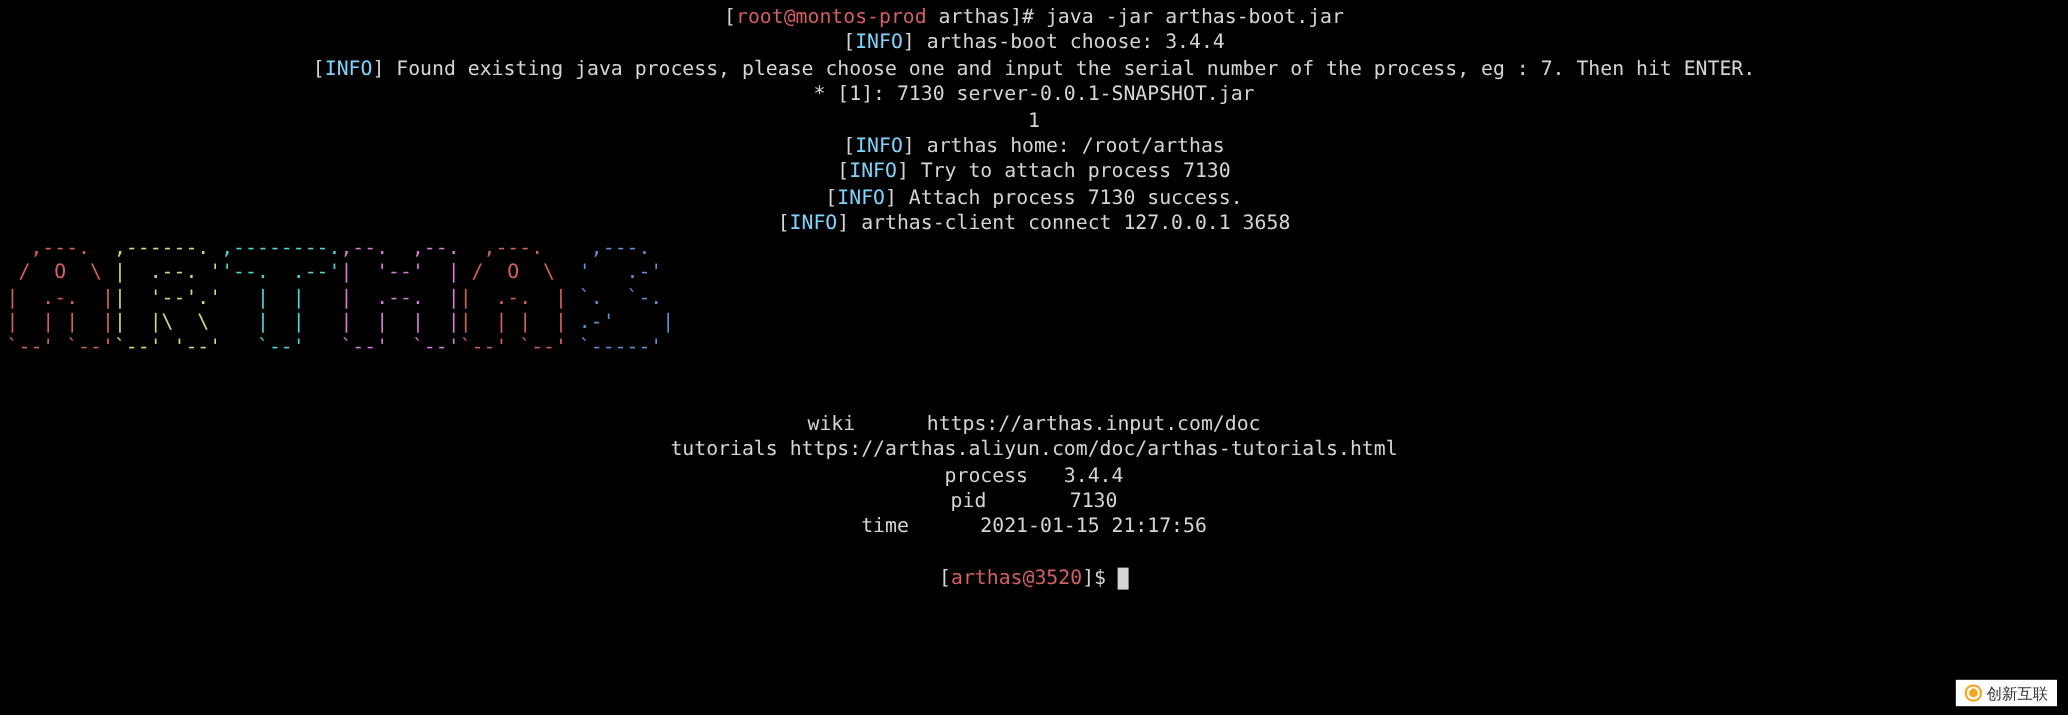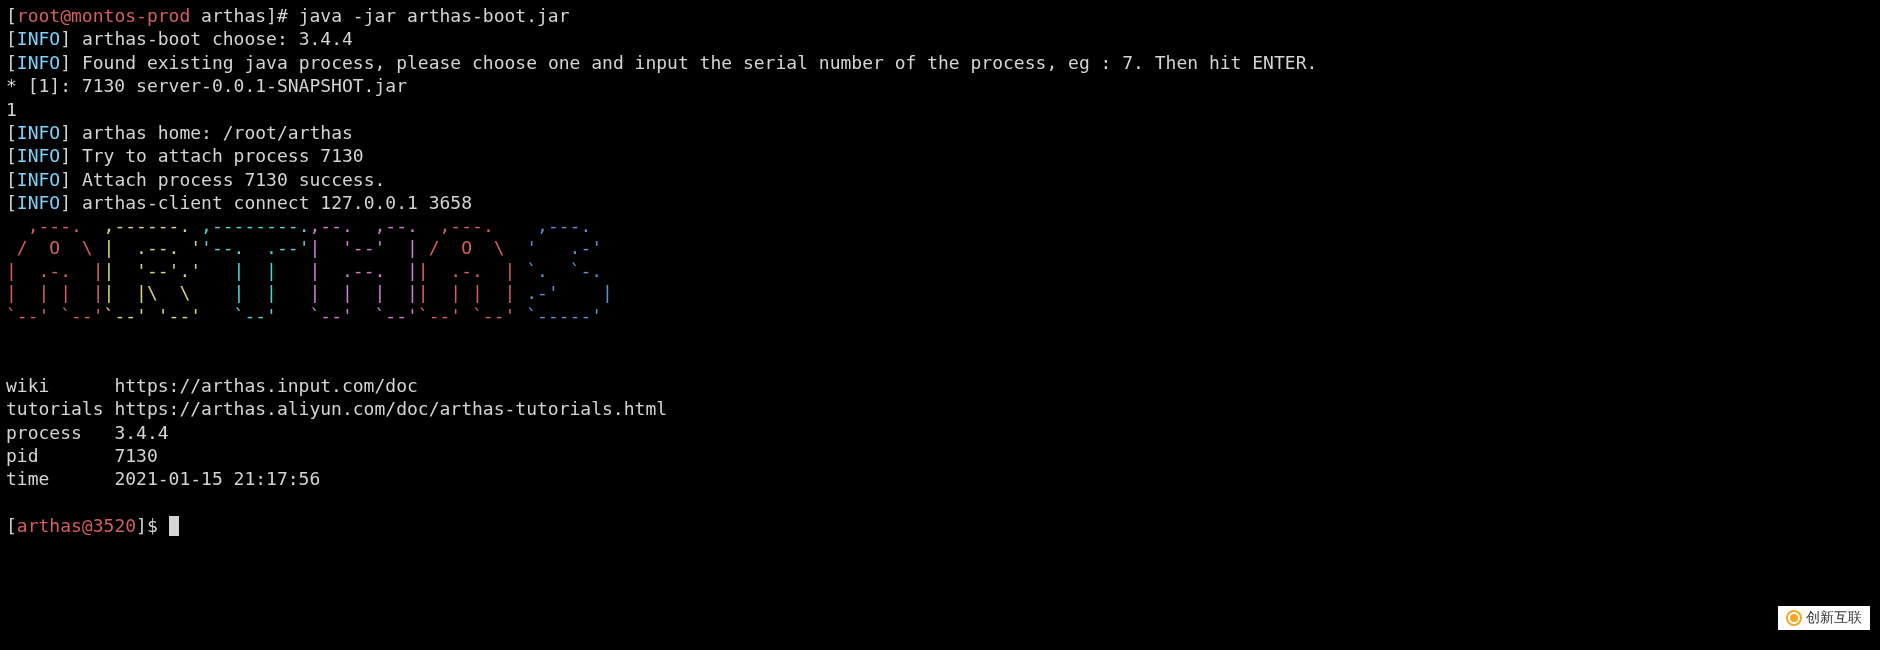--- a/index.html
+++ b/index.html
@@ -14,42 +14,43 @@
       font-size: 18px;
       line-height: 1.3;
       padding: 4px 6px;
       width: 1880px;
       height: 650px;
       overflow: hidden;
       position: relative;
     }
     .line {
       white-space: pre;
+      text-align: center;
     }
     .green { color: #7dd3fc; }
     .yellow { color: #d4d47a; }
     .cyan { color: #4fd4d4; }
     .magenta { color: #d47ad4; }
     .red { color: #d45f5f; }
     .blue { color: #5f8fd4; }
     .white { color: #d4d4d4; }
     .cursor {
       display: inline-block;
       width: 10px;
       height: 20px;
       background: #d4d4d4;
       vertical-align: text-bottom;
     }
     .watermark {
       position: absolute;
-      bottom: 20px;
+      bottom: 8px;
       right: 10px;
       background: #ffffff;
       color: #333;
-      font-family: Liberation Serif, serif;
+      font-family: Liberation Sans, sans-serif;
       font-size: 14px;
       padding: 3px 8px;
       display: flex;
       align-items: center;
       gap: 4px;
     }
     .watermark-icon {
       display: inline-block;
       width: 16px;
       height: 16px;

